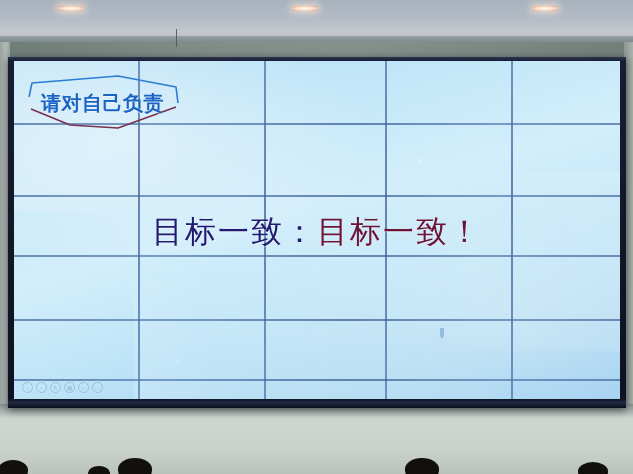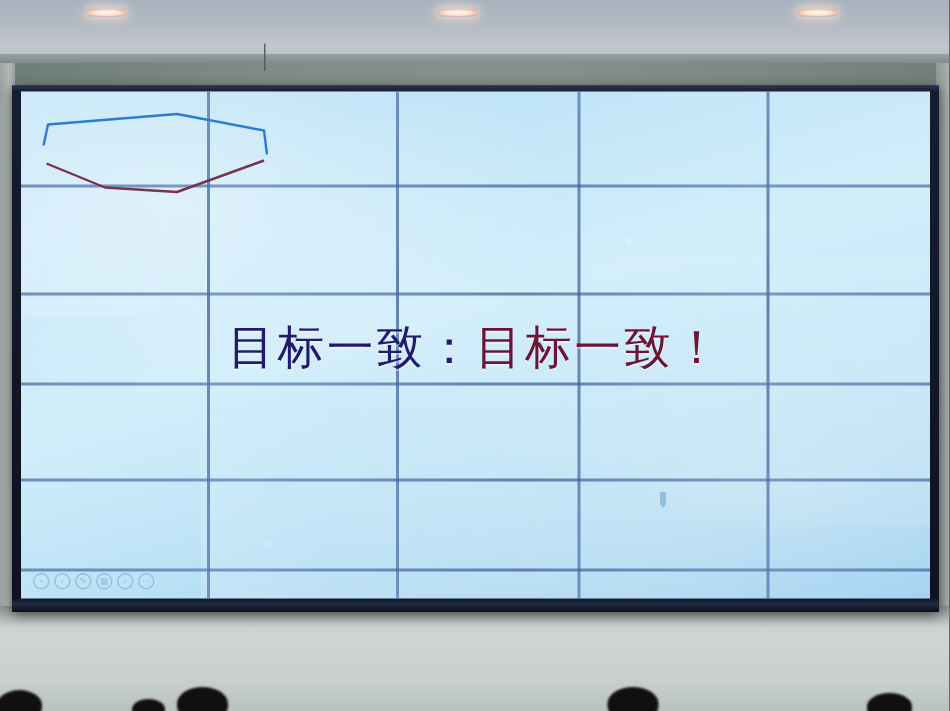--- a/index.html
+++ b/index.html
@@ -202,20 +202,21 @@
       <div class="seam-h" style="top:318px;"></div>
 
       <div class="blemish" style="left:404px; top:98px; width:3px; height:3px;"></div>
       <div class="blemish" style="left:162px; top:300px; width:4px; height:3px; opacity:.5;"></div>
 
       <div id="slide-logo">
         <svg width="168" height="58" viewBox="0 0 168 58" aria-hidden="true">
           <polyline points="3,24 6,10 92,3 150,14 152,30" fill="none" stroke="#2a7cd4" stroke-width="1.6" stroke-linejoin="round"></polyline>
           <polyline points="5,36 44,52 92,55 150,34" fill="none" stroke="#7a3150" stroke-width="1.6" stroke-linejoin="round"></polyline>
         </svg>
+        <div id="logo-text">请对自己负责</div>
       </div>
 
       <div id="slide-headline">
         <span class="part-a">目标一致：</span><span class="part-b">目标一致！</span>
       </div>
 
       <div id="slide-toolbar">
         <div class="tb-btn">‹</div>
         <div class="tb-btn">›</div>
         <div class="tb-btn">✎</div>

